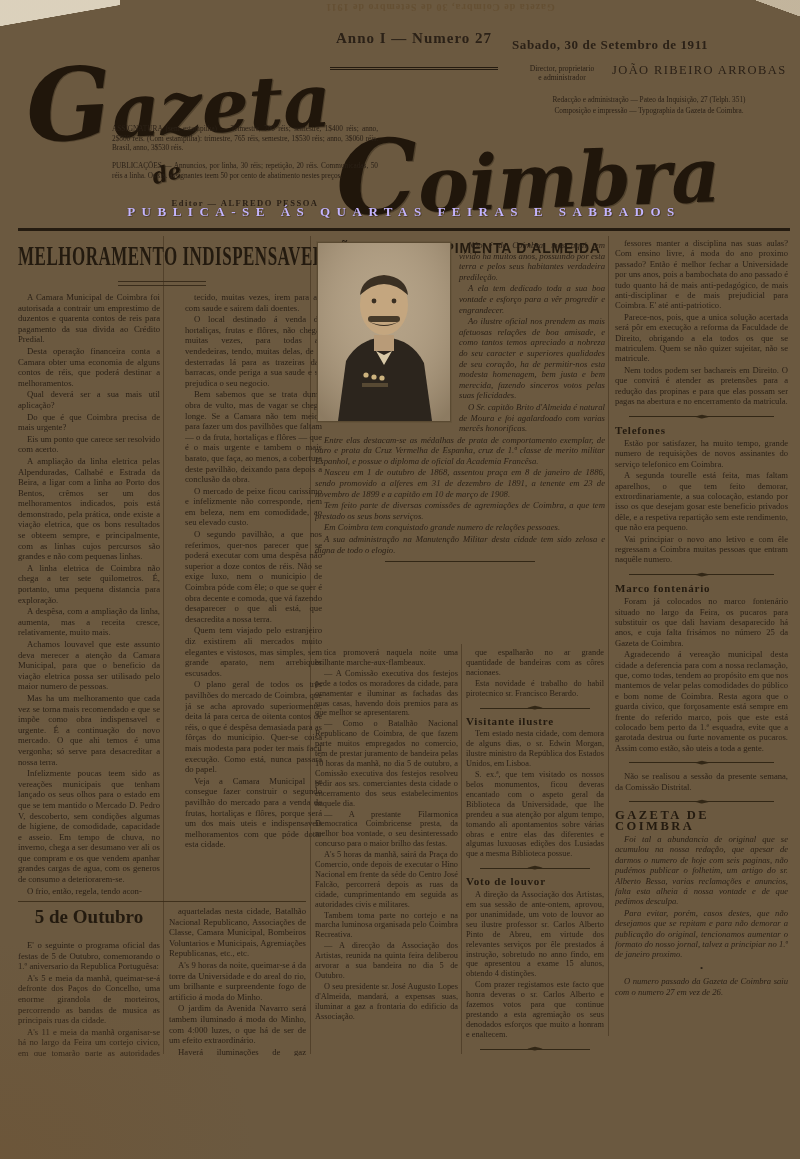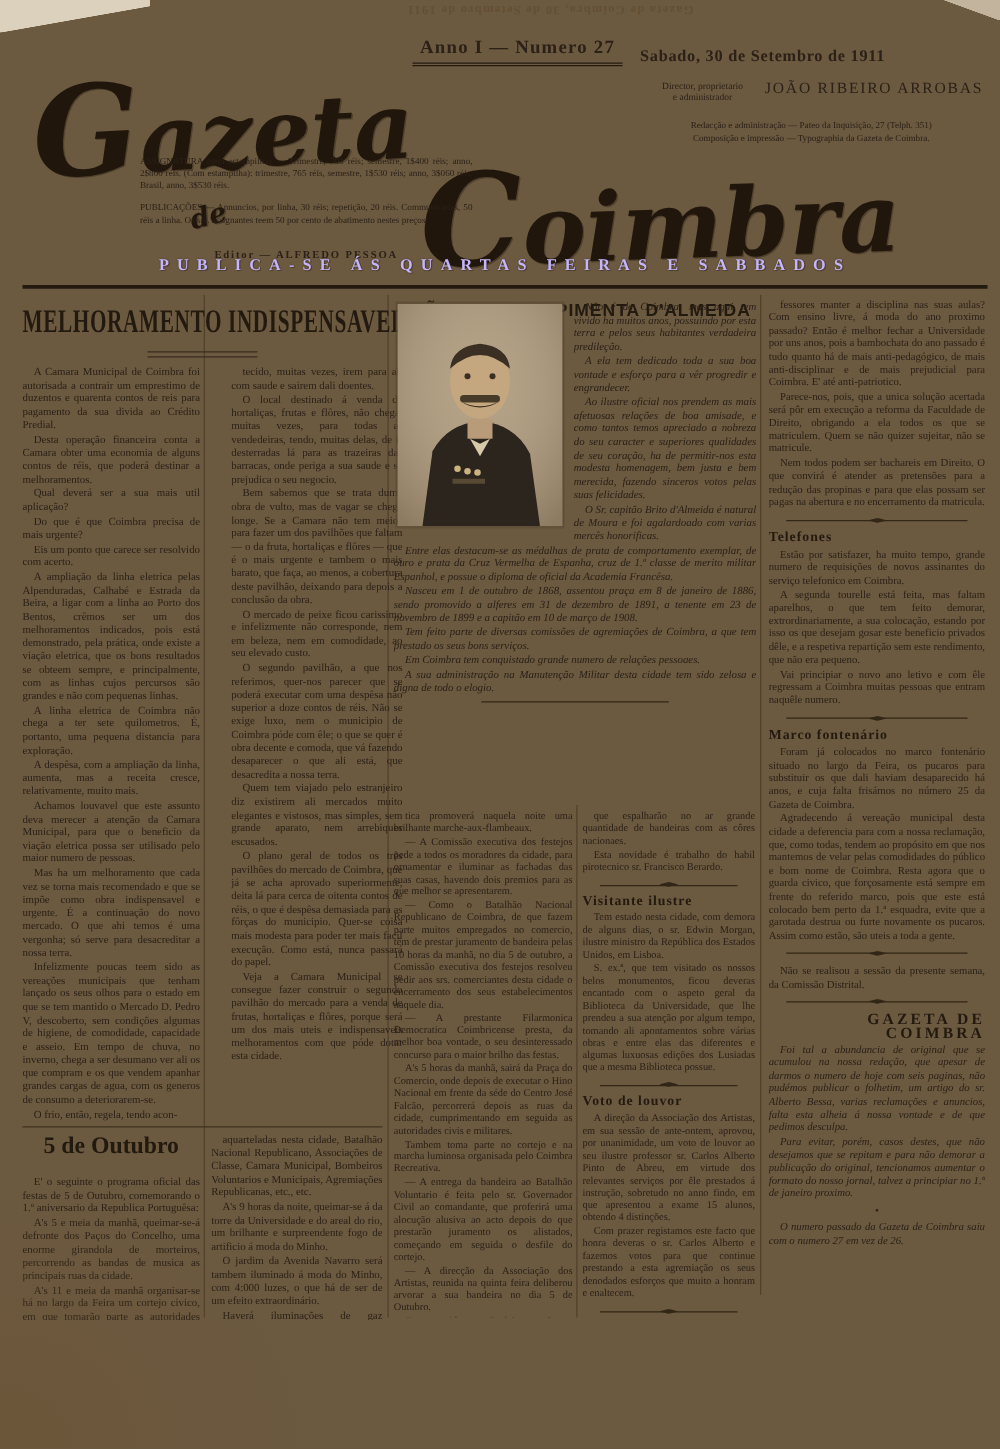--- a/index.html
+++ b/index.html
@@ -19,21 +19,21 @@
   }
   .tear-tl{position:absolute;left:0;top:0;width:120px;height:26px;
     background:linear-gradient(170deg,#efe6d2 55%,rgba(239,230,210,0) 56%);opacity:.85;}
   .tear-tr{position:absolute;right:0;top:0;width:46px;height:16px;
     background:linear-gradient(200deg,#e8dcc4 50%,rgba(232,220,196,0) 51%);opacity:.7;}
   .ghost{position:absolute;left:225px;top:2px;width:430px;text-align:center;
     transform:rotate(180deg);color:rgba(90,62,30,.38);font-weight:bold;font-size:10px;letter-spacing:1px;}
 
   
   .issue{position:absolute;left:330px;top:30px;font-size:15px;font-weight:bold;letter-spacing:1px;
-    border-bottom:3px double #241b10;padding:0 6px 3px 6px;}
+    border-bottom:3px double #241b10;padding:0 6px 20px 6px;}
   .date{position:absolute;left:512px;top:37px;font-size:13px;font-weight:bold;letter-spacing:.6px;}
   .director-label{position:absolute;left:516px;top:64px;width:92px;font-size:7.6px;line-height:9px;text-align:center;}
   .director-name{position:absolute;left:612px;top:63px;font-size:12.5px;font-weight:normal;letter-spacing:1.4px;}
   .addr{position:absolute;left:505px;top:95px;width:288px;font-size:7.3px;line-height:10px;text-align:center;}
   .addr2{top:106px;}
   .title-word{position:absolute;font-family:"DejaVu Serif","Liberation Serif",serif;
     font-style:italic;font-weight:bold;color:#20160b;text-shadow:1px 1px 0 rgba(32,22,11,.35);}
   .title-gazeta{left:26px;top:40px;font-size:74px;transform:rotate(-3deg);}
   .title-de{left:152px;top:160px;font-size:22px;transform:rotate(-14deg);}
   .title-coimbra{left:336px;top:112px;font-size:76px;transform:rotate(-2deg);}
@@ -54,21 +54,21 @@
   
   .headline1{position:absolute;left:18px;top:242px;width:288px;text-align:center;
     font-weight:bold;font-size:17px;white-space:nowrap;transform:scale(1,1.55);transform-origin:50% 0;
     letter-spacing:.5px;color:#231a0f;}
   .headline1-flourish{position:absolute;left:118px;top:281px;width:88px;height:3px;
     border-top:1px solid #3a2d1c;border-bottom:1px solid #3a2d1c;}
   .headline2{position:absolute;left:315px;top:240px;width:290px;text-align:center;
     font-family:"Liberation Sans","DejaVu Sans",sans-serif;font-weight:bold;font-size:14px;
     letter-spacing:.8px;white-space:nowrap;color:#231a0f;}
   .sec-head{font-weight:bold;font-size:11px;letter-spacing:.8px;margin:2px 0 3px 0;color:#231a0f;}
-  .sec-head.caps{font-size:12.5px;letter-spacing:2.5px;text-align:right;}
+  .sec-head.caps{font-size:12.5px;letter-spacing:2.5px;text-align:left;}
   .outubro-head{position:absolute;left:18px;top:906px;width:142px;text-align:center;
     font-weight:bold;font-size:19px;color:#231a0f;}
 
   
   .col{position:absolute;overflow:hidden;text-align:justify;}
   .col p{margin:0 0 1px 0;text-indent:9px;}
   .body-a{font-size:8.7px;line-height:10.6px;}
   .body-b{font-size:8.3px;line-height:9.9px;}
   .body-c{font-size:8.6px;line-height:10.4px;}
   .italic p{font-style:italic;}
@@ -206,21 +206,20 @@
       <p>Haverá iluminações de gaz incandescente nas principais ruas e praças da cidade.</p>
     </div>
 
   <div class="col body-b" style="left:315px;top:648px;width:143px;height:406px">
       <p>tica promoverá naquela noite uma brilhante marche-aux-flambeaux.</p>
       <p>— A Comissão executiva dos festejos pede a todos os moradores da cidade, para ornamentar e iluminar as fachadas das suas casas, havendo dois premios para as que melhor se apresentarem.</p>
       <p>— Como o Batalhão Nacional Republicano de Coimbra, de que fazem parte muitos empregados no comercio, têm de prestar juramento de bandeira pelas 10 horas da manhã, no dia 5 de outubro, a Comissão executiva dos festejos resolveu pedir aos srs. comerciantes desta cidade o encerramento dos seus estabelecimentos naquele dia.</p>
       <p>— A prestante Filarmonica Democratica Coimbricense presta, da melhor boa vontade, o seu desinteressado concurso para o maior brilho das festas.</p>
       <p>A's 5 horas da manhã, sairá da Praça do Comercio, onde depois de executar o Hino Nacional em frente da séde do Centro José Falcão, percorrerá depois as ruas da cidade, cumprimentando em seguida as autoridades civis e militares.</p>
       <p>Tambem toma parte no cortejo e na marcha luminosa organisada pelo Coimbra Recreativa.</p>
-      <p>— A entrega da bandeira ao Batalhão Voluntario é feita pelo sr. Governador Civil ao comandante, que proferirá uma alocução alusiva ao acto depois do que prestarão juramento os alistados, começando em seguida o desfile do cortejo.</p>
       <p>— A direcção da Associação dos Artistas, reunida na quinta feira deliberou arvorar a sua bandeira no dia 5 de Outubro.</p>
       <p>O seu presidente sr. José Augusto Lopes d'Almeida, mandará, a expensas suas, iluminar a gaz a frontaria do edificio da Associação.</p>
     </div>
 
   <div class="col body-b" style="left:466px;top:648px;width:138px;height:406px">
     <div>
         <p>que espalharão no ar grande quantidade de bandeiras com as côres nacionaes.</p>
         <p>Esta novidade é trabalho do habil pirotecnico sr. Francisco Berardo.</p>
       </div>
     <div class="divider"></div>

